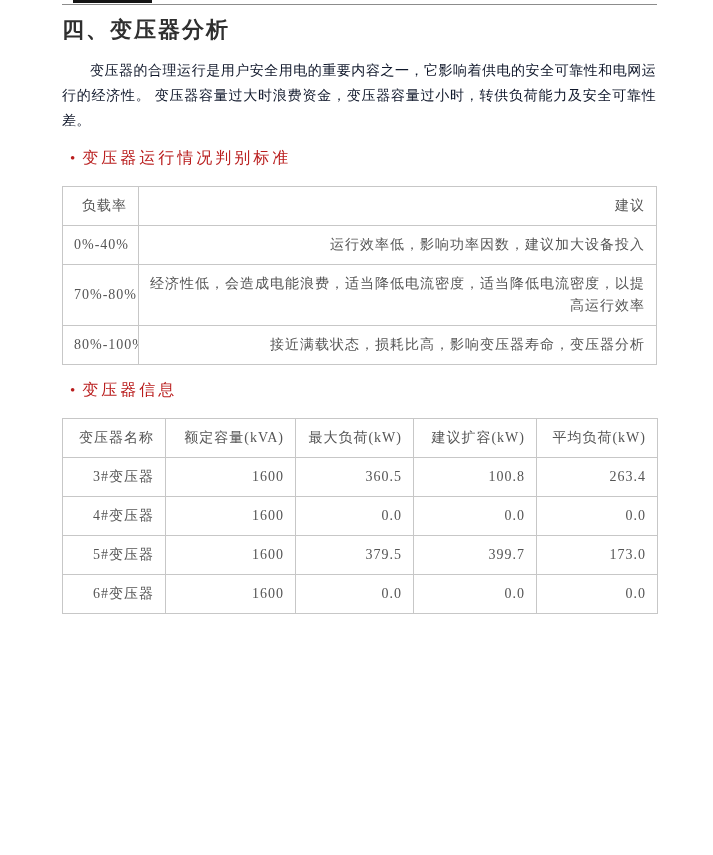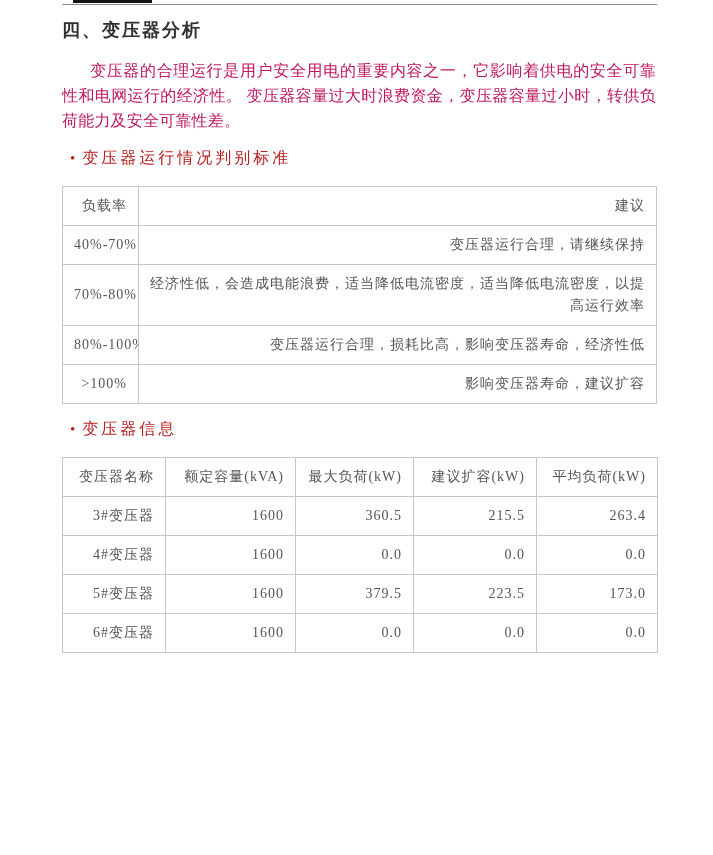--- a/index.html
+++ b/index.html
@@ -19,32 +19,32 @@
     background: #151515;
   }
   .top-rule {
     position: absolute;
     left: 62px; top: 4px;
     width: 595px; height: 1px;
     background: #8c8c8c;
   }
   h1.page-title {
     margin: 17px 0 0 62px;
-    font-size: 18px;
+    font-size: 22px;
     line-height: 26px;
     font-weight: 700;
     color: #2f2f2f;
     letter-spacing: 2px;
   }
   p.intro {
     width: 594px;
     margin: 15px 0 0 62px;
-    font-size: 16px;
+    font-size: 14px;
     line-height: 25px;
-    color: #be185d;
+    color: #0f172a;
     letter-spacing: 0.2px;
     text-indent: 28px;
     text-align: justify;
   }
   .bullet-heading {
     margin: 14px 0 0 70px;
     font-size: 16px;
     line-height: 22px;
     color: #b91c1c;
     letter-spacing: 3px;
@@ -100,34 +100,30 @@
   <colgroup>
       <col class="c0">
       <col class="c1">
     </colgroup>
   <tbody>
     <tr>
       <th>负载率</th>
       <th>建议</th>
     </tr>
     <tr>
-      <td>40%-70%</td>
-      <td>变压器运行合理，请继续保持</td>
+      <td>0%-40%</td>
+      <td>运行效率低，影响功率因数，建议加大设备投入</td>
     </tr>
     <tr>
       <td>70%-80%</td>
       <td>经济性低，会造成电能浪费，适当降低电流密度，适当降低电流密度，以提高运行效率</td>
     </tr>
     <tr>
       <td>80%-100%</td>
-      <td>变压器运行合理，损耗比高，影响变压器寿命，经济性低</td>
-    </tr>
-    <tr>
-      <td>&gt;100%</td>
-      <td>影响变压器寿命，建议扩容</td>
+      <td>接近满载状态，损耗比高，影响变压器寿命，变压器分析</td>
     </tr>
   </tbody>
 </table>
 
 <div class="bullet-heading">
   <span class="bullet">•</span><span>变压器信息</span>
 </div>
 
 <table class="doc-table t2">
   <colgroup>
@@ -142,35 +138,35 @@
       <th>变压器名称</th>
       <th>额定容量(kVA)</th>
       <th>最大负荷(kW)</th>
       <th>建议扩容(kW)</th>
       <th>平均负荷(kW)</th>
     </tr>
     <tr>
       <td>3#变压器</td>
       <td>1600</td>
       <td>360.5</td>
-      <td>215.5</td>
+      <td>100.8</td>
       <td>263.4</td>
     </tr>
     <tr>
       <td>4#变压器</td>
       <td>1600</td>
       <td>0.0</td>
       <td>0.0</td>
       <td>0.0</td>
     </tr>
     <tr>
       <td>5#变压器</td>
       <td>1600</td>
       <td>379.5</td>
-      <td>223.5</td>
+      <td>399.7</td>
       <td>173.0</td>
     </tr>
     <tr>
       <td>6#变压器</td>
       <td>1600</td>
       <td>0.0</td>
       <td>0.0</td>
       <td>0.0</td>
     </tr>
   </tbody>

